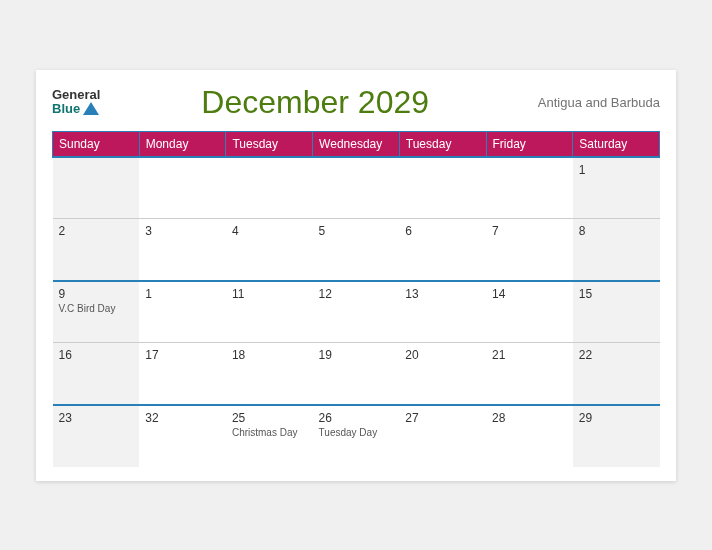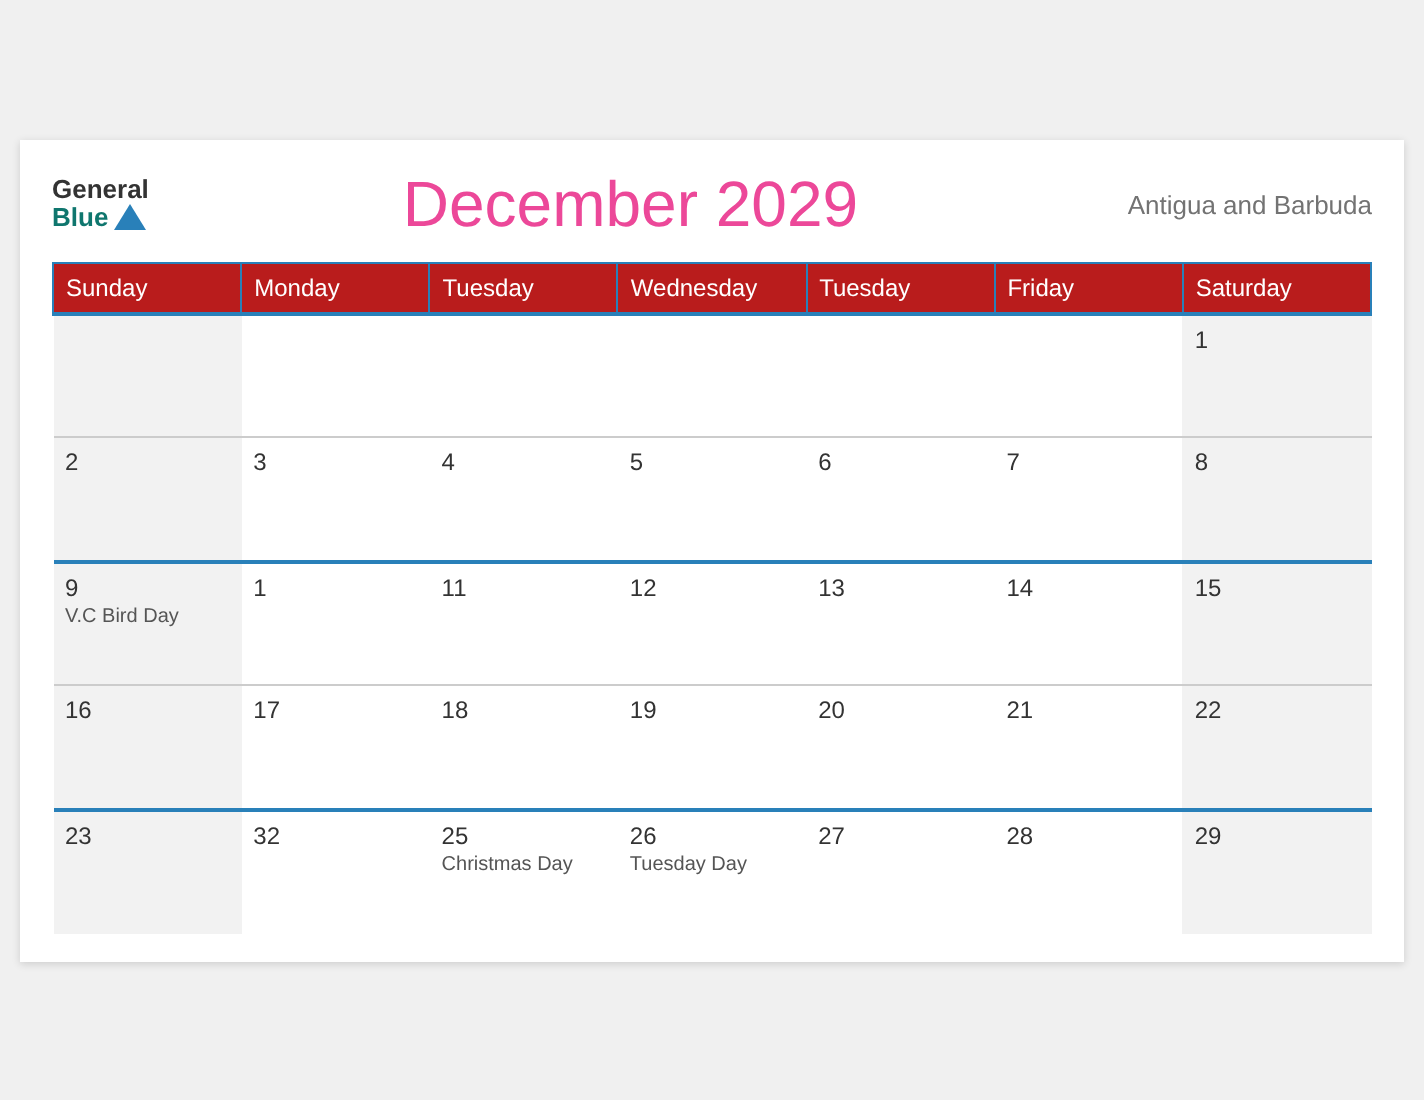--- a/index.html
+++ b/index.html
@@ -7,21 +7,21 @@
       font-family: Arial, sans-serif;
       background: #f0f0f0;
       display: flex;
       justify-content: center;
       align-items: center;
       width: 712px;
       height: 550px;
     }
     .calendar-wrapper {
       background: white;
-      width: 692px;
+      width: 640px;
       padding: 14px 16px 14px 16px;
       box-shadow: 0 1px 4px rgba(0,0,0,0.15);
     }
     .header {
       display: flex;
       align-items: center;
       justify-content: space-between;
       margin-bottom: 10px;
     }
     .logo {
@@ -45,37 +45,37 @@
       width: 0;
       height: 0;
       border-left: 8px solid transparent;
       border-right: 8px solid transparent;
       border-bottom: 13px solid #2980b9;
       margin-left: 3px;
       margin-bottom: 1px;
     }
     .month-title {
       font-size: 32px;
-      color: #ec4899;
+      color: #4d7c0f;
       font-weight: normal;
       text-align: center;
       flex: 1;
     }
     .country {
       font-size: 13px;
       color: #737373;
       text-align: right;
       min-width: 130px;
     }
     .cal-table {
       width: 100%;
       border-collapse: collapse;
     }
     .cal-table thead tr th {
-      background-color: #b91c1c;
+      background-color: #be185d;
       color: white;
       font-size: 12px;
       font-weight: normal;
       padding: 5px 6px;
       text-align: left;
       border: 1px solid #2980b9;
     }
     .cal-table tbody tr td {
       vertical-align: top;
       font-size: 12px;

